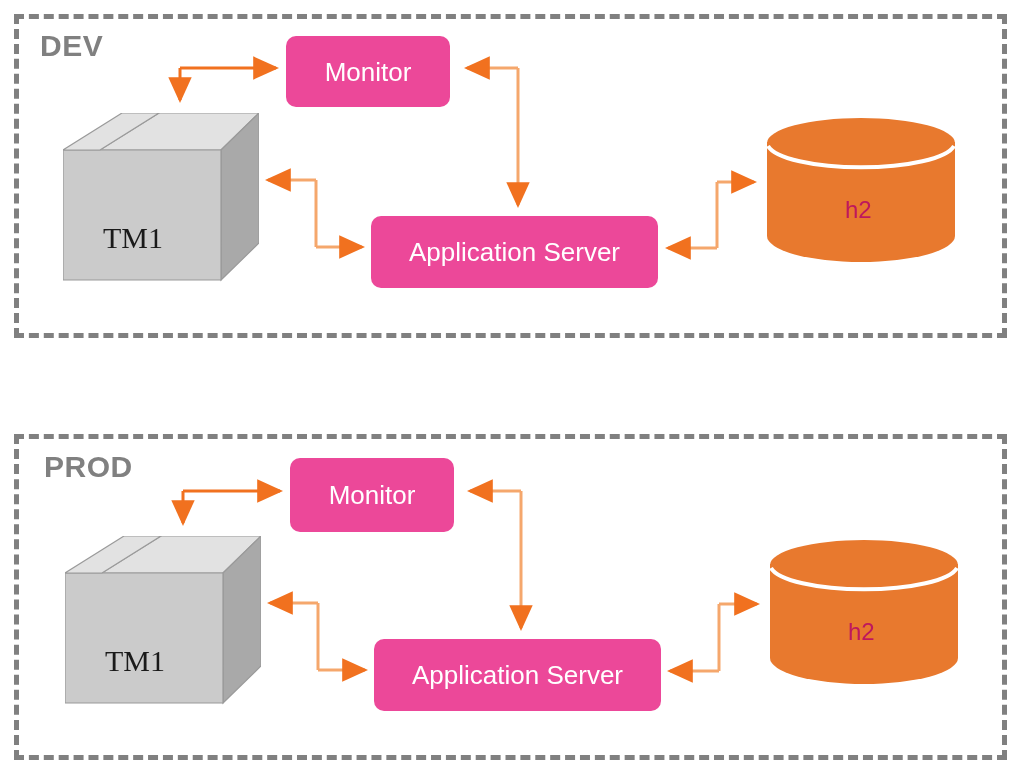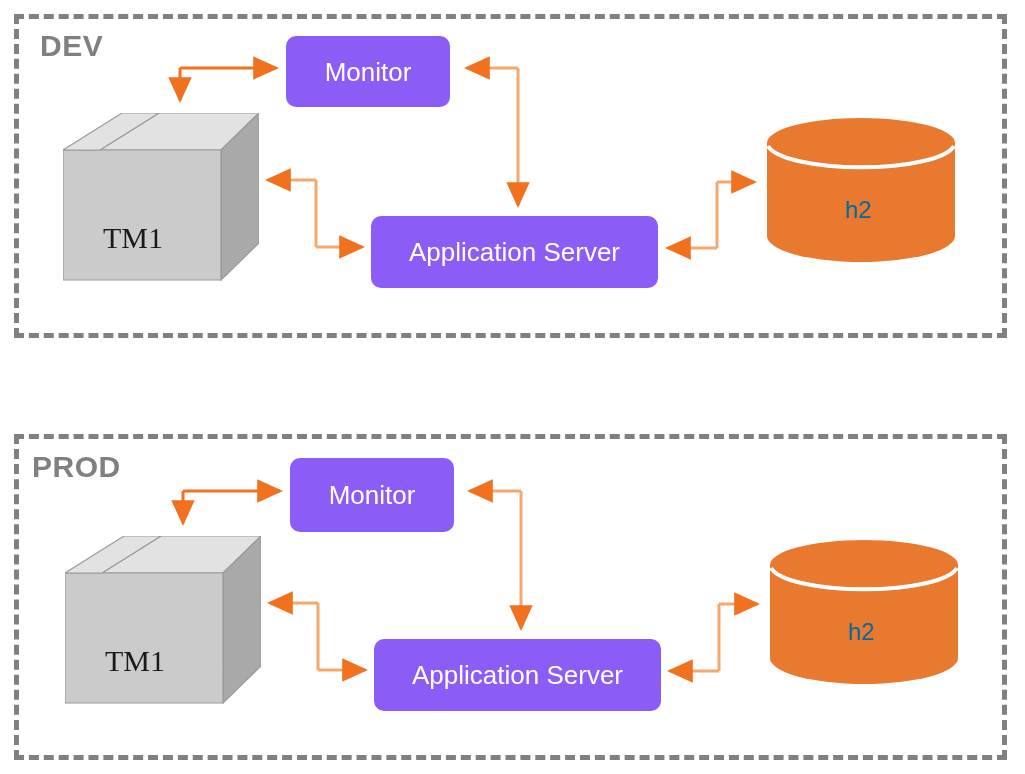--- a/index.html
+++ b/index.html
@@ -35,21 +35,21 @@
     font-weight: bold;
     color: #808080;
     letter-spacing: 0.5px;
     white-space: nowrap;
     line-height: 1;
   }
 
   
   .proc-box {
     position: absolute;
-    background: #8b5cf6;
+    background: #ec4899;
     border-radius: 10px;
     box-sizing: border-box;
     display: flex;
     align-items: center;
     justify-content: center;
   }
   .proc-label {
     font-family: "Liberation Sans", sans-serif;
     color: #ffffff;
     font-size: 26px;
@@ -74,21 +74,21 @@
 
   
   .cylinder {
     position: absolute;
   }
   .cylinder svg { display: block; }
   .cyl-label {
     position: absolute;
     font-family: "Liberation Sans", sans-serif;
     font-size: 24px;
-    color: #0369a1;
+    color: #be185d;
     white-space: nowrap;
     line-height: 1;
   }
 
   
   .conn {
     position: absolute;
     left: 0;
     top: 0;
     width: 1025px;
@@ -159,21 +159,21 @@
   <div class="cylinder" style="left:765px; top:118px; width:192px; height:144px;">
     <svg width="192" height="144" viewBox="0 0 192 144" xmlns="http://www.w3.org/2000/svg">
       <path d="M2,24 L2,118 A94,26 0 0 0 190,118 L190,24 Z" fill="#E8792E"></path>
       <ellipse cx="96" cy="25" rx="94" ry="25" fill="#E8792E"></ellipse>
       <path d="M3,28 A94,25 0 0 0 189,28" fill="none" stroke="#FFFFFF" stroke-width="4"></path>
     </svg>
     <div class="cyl-label" style="left:80px; top:80px;">h2</div>
   </div>
 
   <div class="panel" style="left:14px; top:434px; width:993px; height:326px;"></div>
-  <div class="panel-title" style="left:32px; top:452px;">PROD</div>
+  <div class="panel-title" style="left:44px; top:452px;">PROD</div>
 
   <svg class="conn" viewBox="0 0 1025 774" xmlns="http://www.w3.org/2000/svg">
     <defs>
       <marker id="ahP1" markerWidth="9" markerHeight="9" refX="7.6" refY="4.5" orient="auto" markerUnits="strokeWidth">
         <path d="M0,0.6 L8.6,4.5 L0,8.4 z" fill="#F1711F"></path>
       </marker>
       <marker id="ahP2" markerWidth="9" markerHeight="9" refX="7.6" refY="4.5" orient="auto" markerUnits="strokeWidth">
         <path d="M0,0.6 L8.6,4.5 L0,8.4 z" fill="#F1711F"></path>
       </marker>
     </defs>

